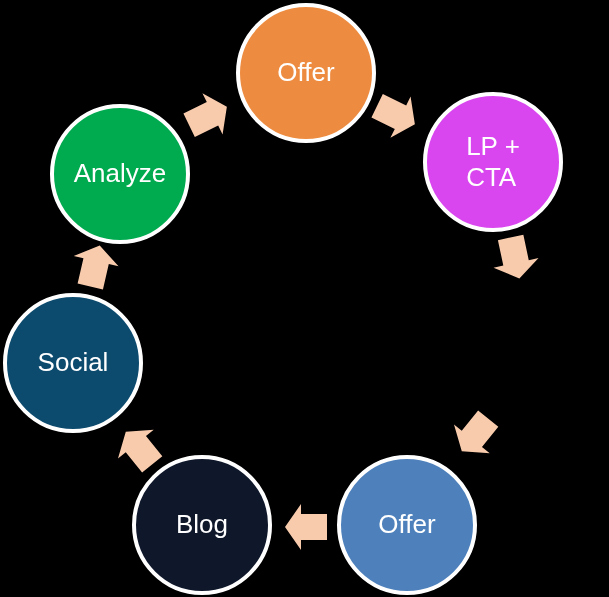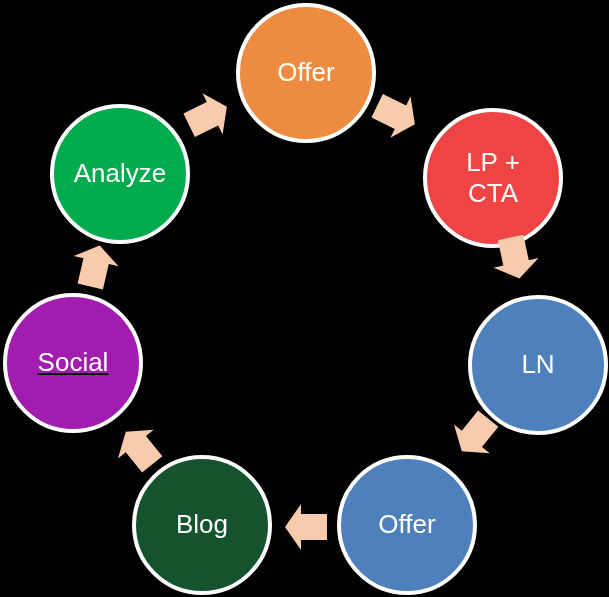--- a/index.html
+++ b/index.html
@@ -27,57 +27,53 @@
     border-radius: 50%;
     display: flex;
     align-items: center;
     justify-content: center;
     box-sizing: content-box;
   }
   .node-label {
     color: #FFFFFF;
     font-size: 26px;
     line-height: 1.2;
-    text-align: center;
     white-space: pre-line;
     user-select: none;
   }
   .arrow {
     position: absolute;
     width: 44px;
     height: 50px;
   }
 </style>
 </head>
 <body>
 
 <div class="stage">
 
   <div class="node" style="left: 236px; top: 3px; background-color: rgb(237, 140, 65);">
     <span class="node-label">Offer</span>
   </div>
 
-  <div class="node" style="left: 423px; top: 108px; background-color: #ef4444;">
+  <div class="node" style="left: 423px; top: 92px; background-color: #d946ef;">
     <span class="node-label">LP +
 CTA</span>
   </div>
 
-  <div class="node" style="left: 468px; top: 295px; background-color: rgb(78, 129, 188);">
-    <span class="node-label">LN</span>
-  </div>
 
   <div class="node" style="left: 337px; top: 455px; background-color: rgb(78, 129, 188);">
     <span class="node-label">Offer</span>
   </div>
 
-  <div class="node" style="left: 132px; top: 455px; background-color: #14532d;">
+  <div class="node" style="left: 132px; top: 455px; background-color: #0f172a;">
     <span class="node-label">Blog</span>
   </div>
 
-  <div class="node" style="left: 3px; top: 293px; background-color: #a21caf; text-decoration: underline;">
+  <div class="node" style="left: 3px; top: 293px; background-color: #0c4a6e;">
     <span class="node-label">Social</span>
   </div>
 
   <div class="node" style="left: 50px; top: 104px; background-color: rgb(0, 171, 80);">
     <span class="node-label">Analyze</span>
   </div>
 
   <svg class="arrow" style="left:374px; top:90px; transform:rotate(26deg);" viewBox="0 0 44 50">
     <polygon points="1,12 27,12 27,2 43,25 27,48 27,38 1,38" fill="#F8CBAD"></polygon>
   </svg>

